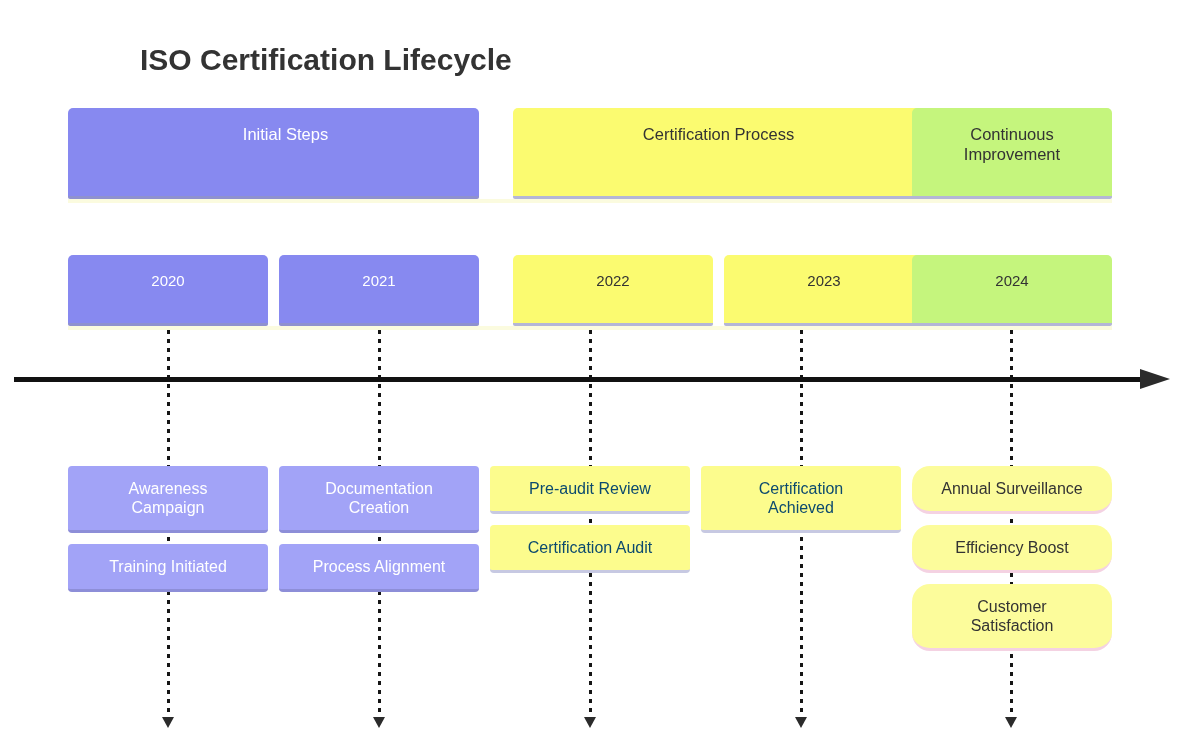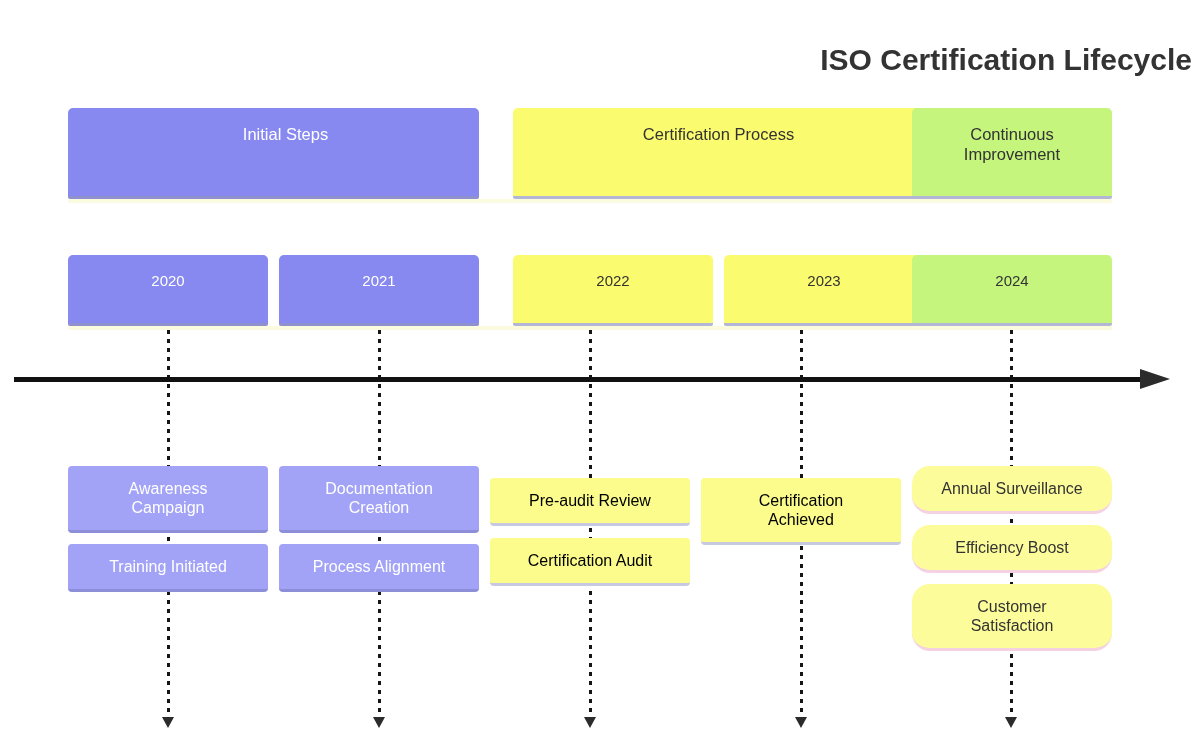--- a/index.html
+++ b/index.html
@@ -2,21 +2,21 @@
 <html><head>
 <meta charset="utf-8">
 <style>
   html,body { margin:0; padding:0; background:#ffffff; }
   .canvas {
     position:relative; width:1192px; height:756px; background:#ffffff;
     font-family:"Liberation Sans", sans-serif; overflow:hidden;
   }
   .title {
     position:absolute; top:42px; left:140px; right:0;
-    text-align:right; font-size:30px; font-weight:bold; color:#333333;
+    text-align:left; font-size:30px; font-weight:bold; color:#333333;
     margin:0; line-height:36px;
   }
   
   .section {
     position:absolute; top:108px; height:91px; box-sizing:border-box;
     border-bottom:3px solid #b4b6d6; border-radius:5px 5px 2px 2px;
     text-align:center; padding:16px 8px 0 8px; font-size:16.5px;
     white-space:pre-line; line-height:20px; z-index:2;
   }
   
@@ -54,21 +54,21 @@
     border-left:30px solid #2b2b2b;
   }
   
   .ecol { position:absolute; top:466px; width:200px; z-index:2; }
   .event {
     box-sizing:border-box; margin-bottom:11px; border-bottom:3px solid;
     border-radius:4px; padding:13px 14px; font-size:16px; line-height:19px;
     text-align:center; white-space:pre-line;
   }
   .e-purple { background:#a2a3f7; border-bottom-color:#8d8ed8; color:#ffffff; }
-  .e-yellow { background:#fcfc8d; border-bottom-color:#c7c9e2; color:#000000;margin-top:12px; }
+  .e-yellow { background:#fcfc8d; border-bottom-color:#c7c9e2; color:#0c4a6e; }
   .e-pink   { background:#fcfc9b; border-bottom-color:#f4d2e2; color:#333333;border-radius:18px; }
   
   .x0 { left:68px; }  .x1 { left:279px; } .x2 { left:490px; }
   .x3 { left:701px; } .x4 { left:912px; }
 </style>
 </head>
 <body>
 
 <div class="canvas">
 

